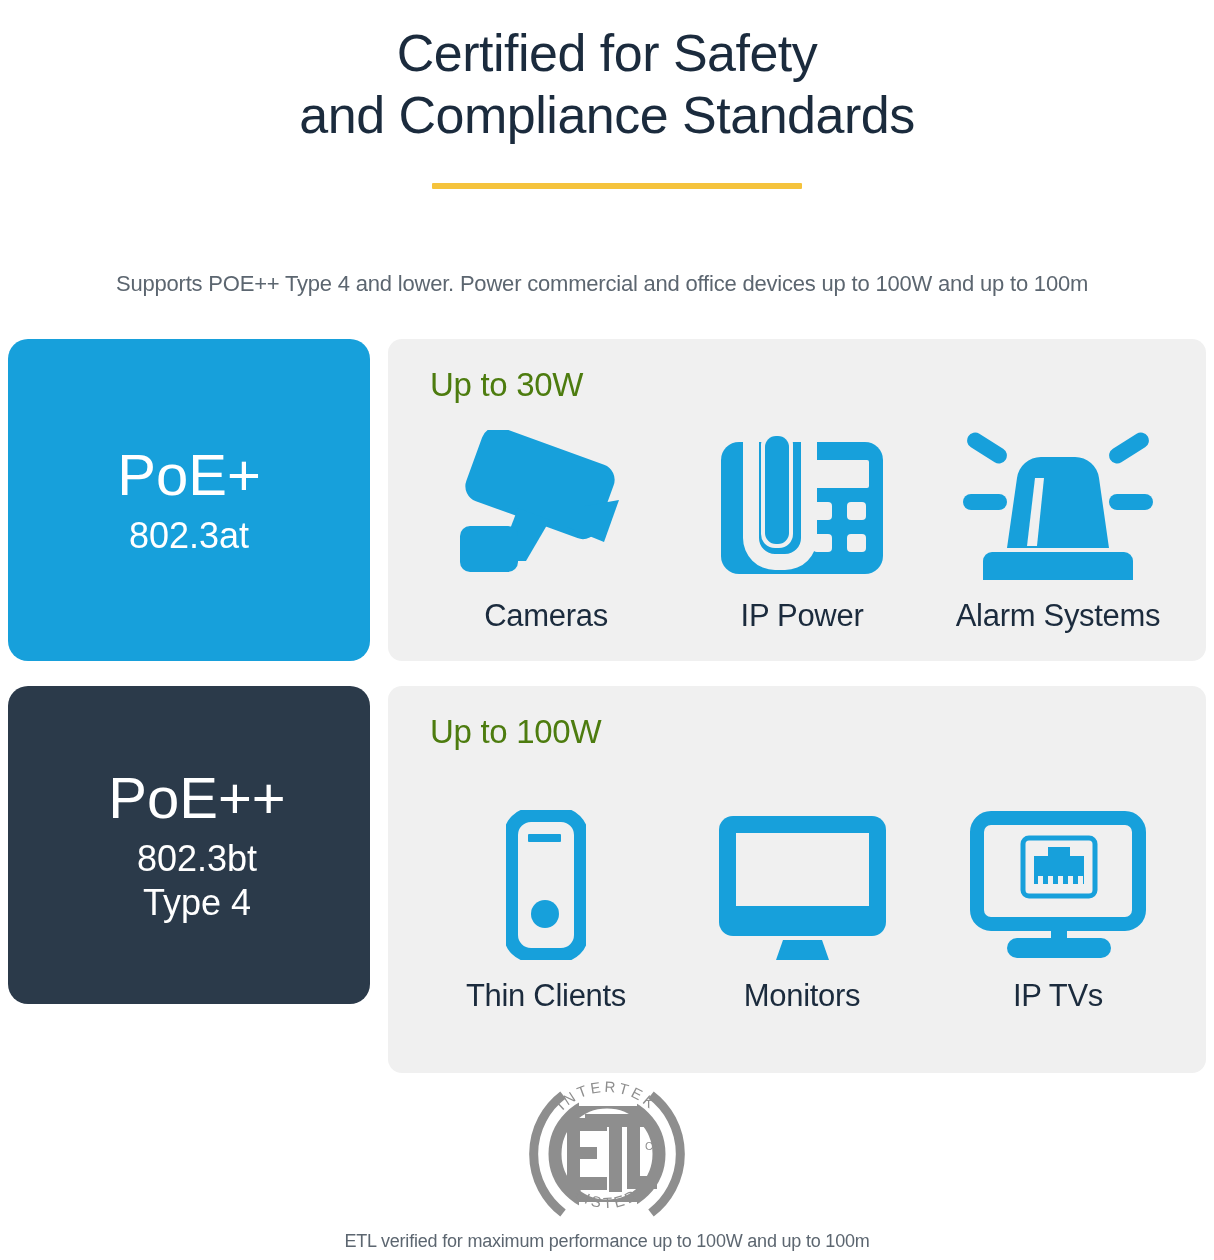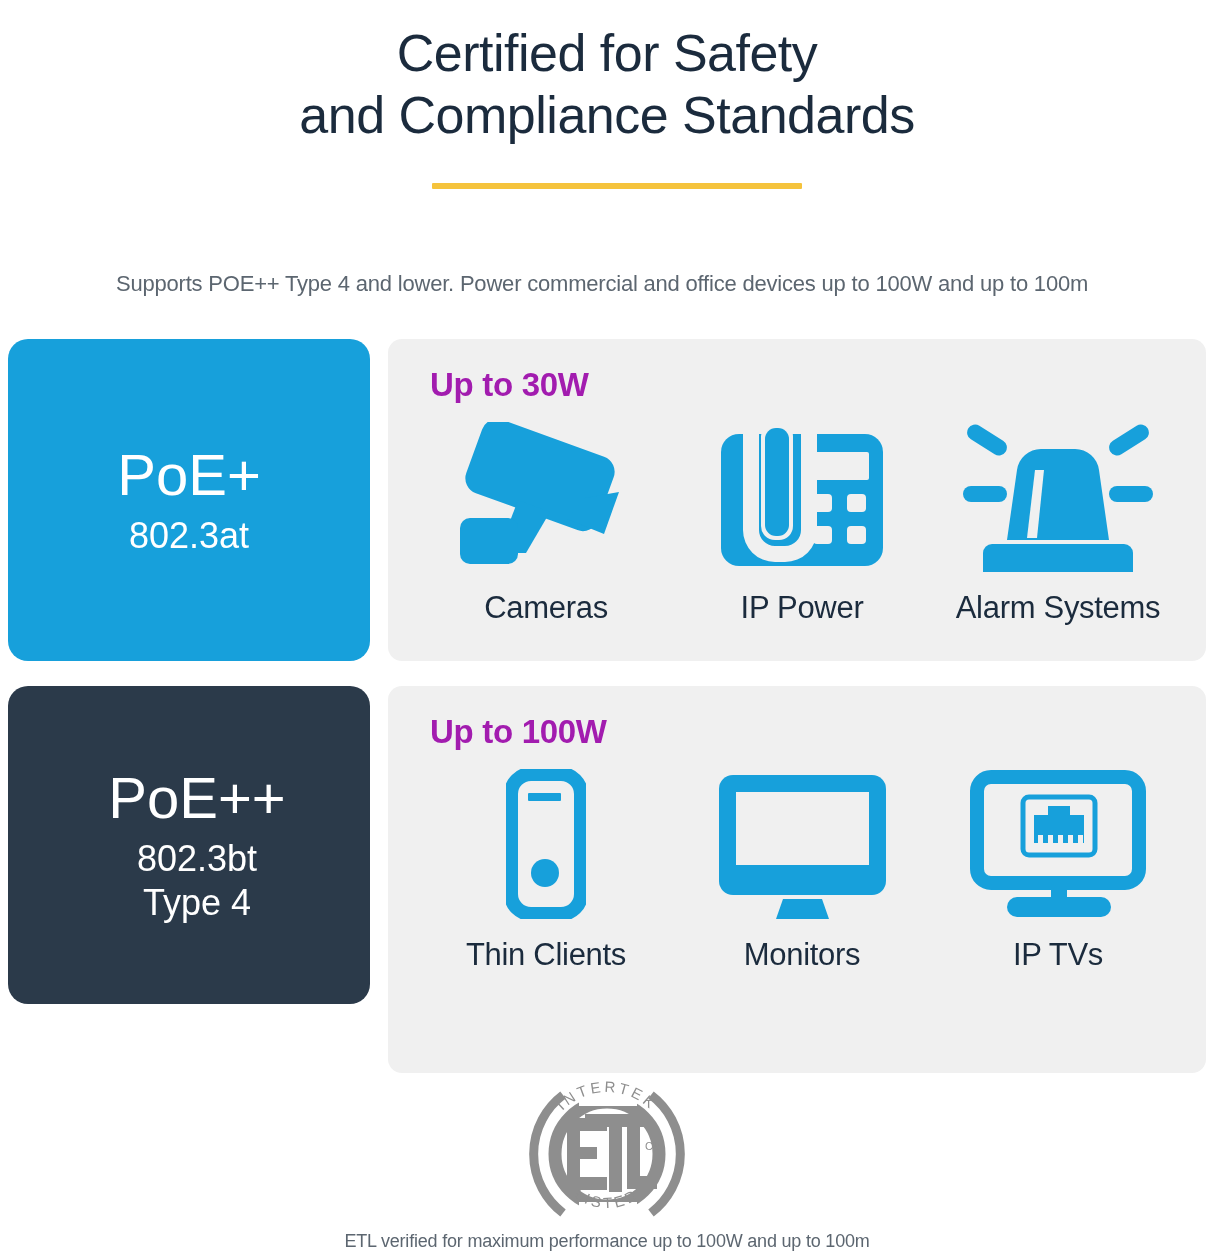--- a/index.html
+++ b/index.html
@@ -65,33 +65,33 @@
     left: 388px;
     width: 818px;
     background: #F0F0F0;
     border-radius: 14px;
   }
   .device-panel.row1 { top: 325px; height: 322px; }
   .device-panel.row2 { top: 672px; height: 387px; }
 
   .panel-heading {
     position: absolute; left: 42px; top: 26px;
-    color: #a21caf;
+    color: #4d7c0f;
     font-size: 33px;
     line-height: 40px;
-    font-weight: 700;
+    font-weight: 400;
     letter-spacing: -0.3px;
   }
 
   .device-row {
     position: absolute;
     left: 30px; right: 20px;
     top: 78px; bottom: 18px;
     display: flex;
-    align-items: flex-start;
+    align-items: center;
     justify-content: space-around;
   }
   .device {
     display: flex;
     flex-direction: column;
     align-items: center;
     justify-content: flex-end;
     width: 262px;
   }
   .device .glyph {

